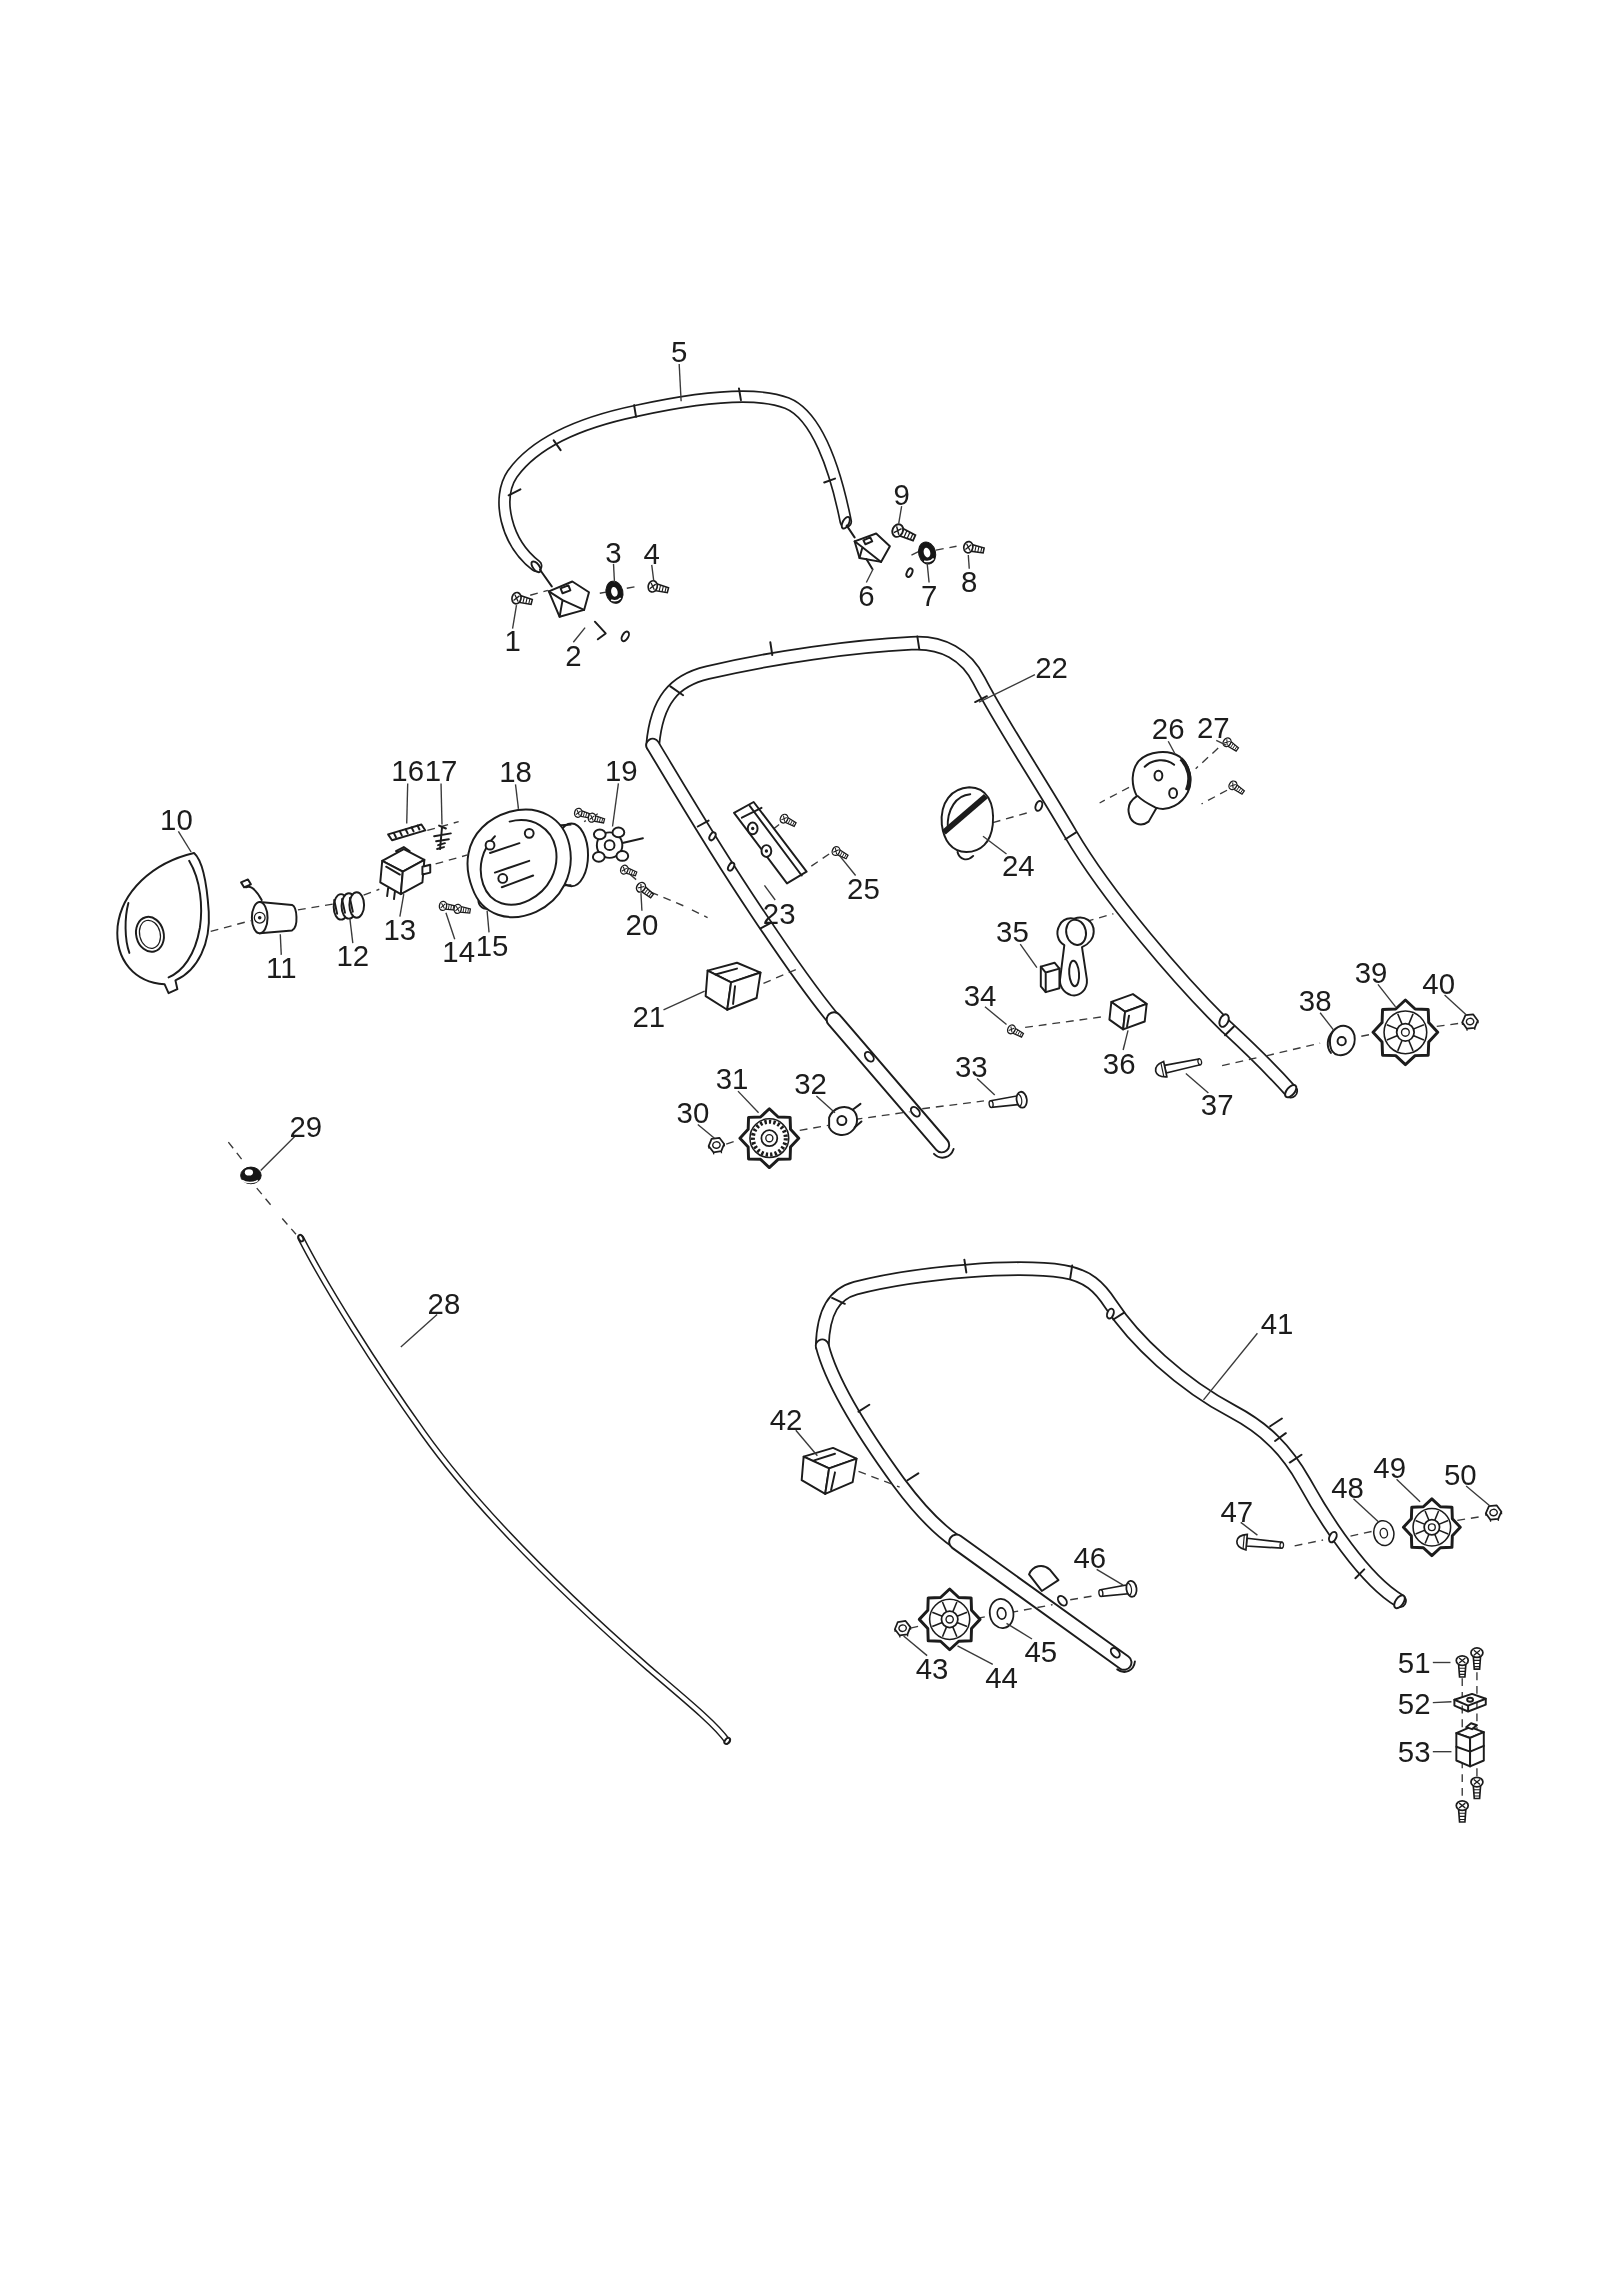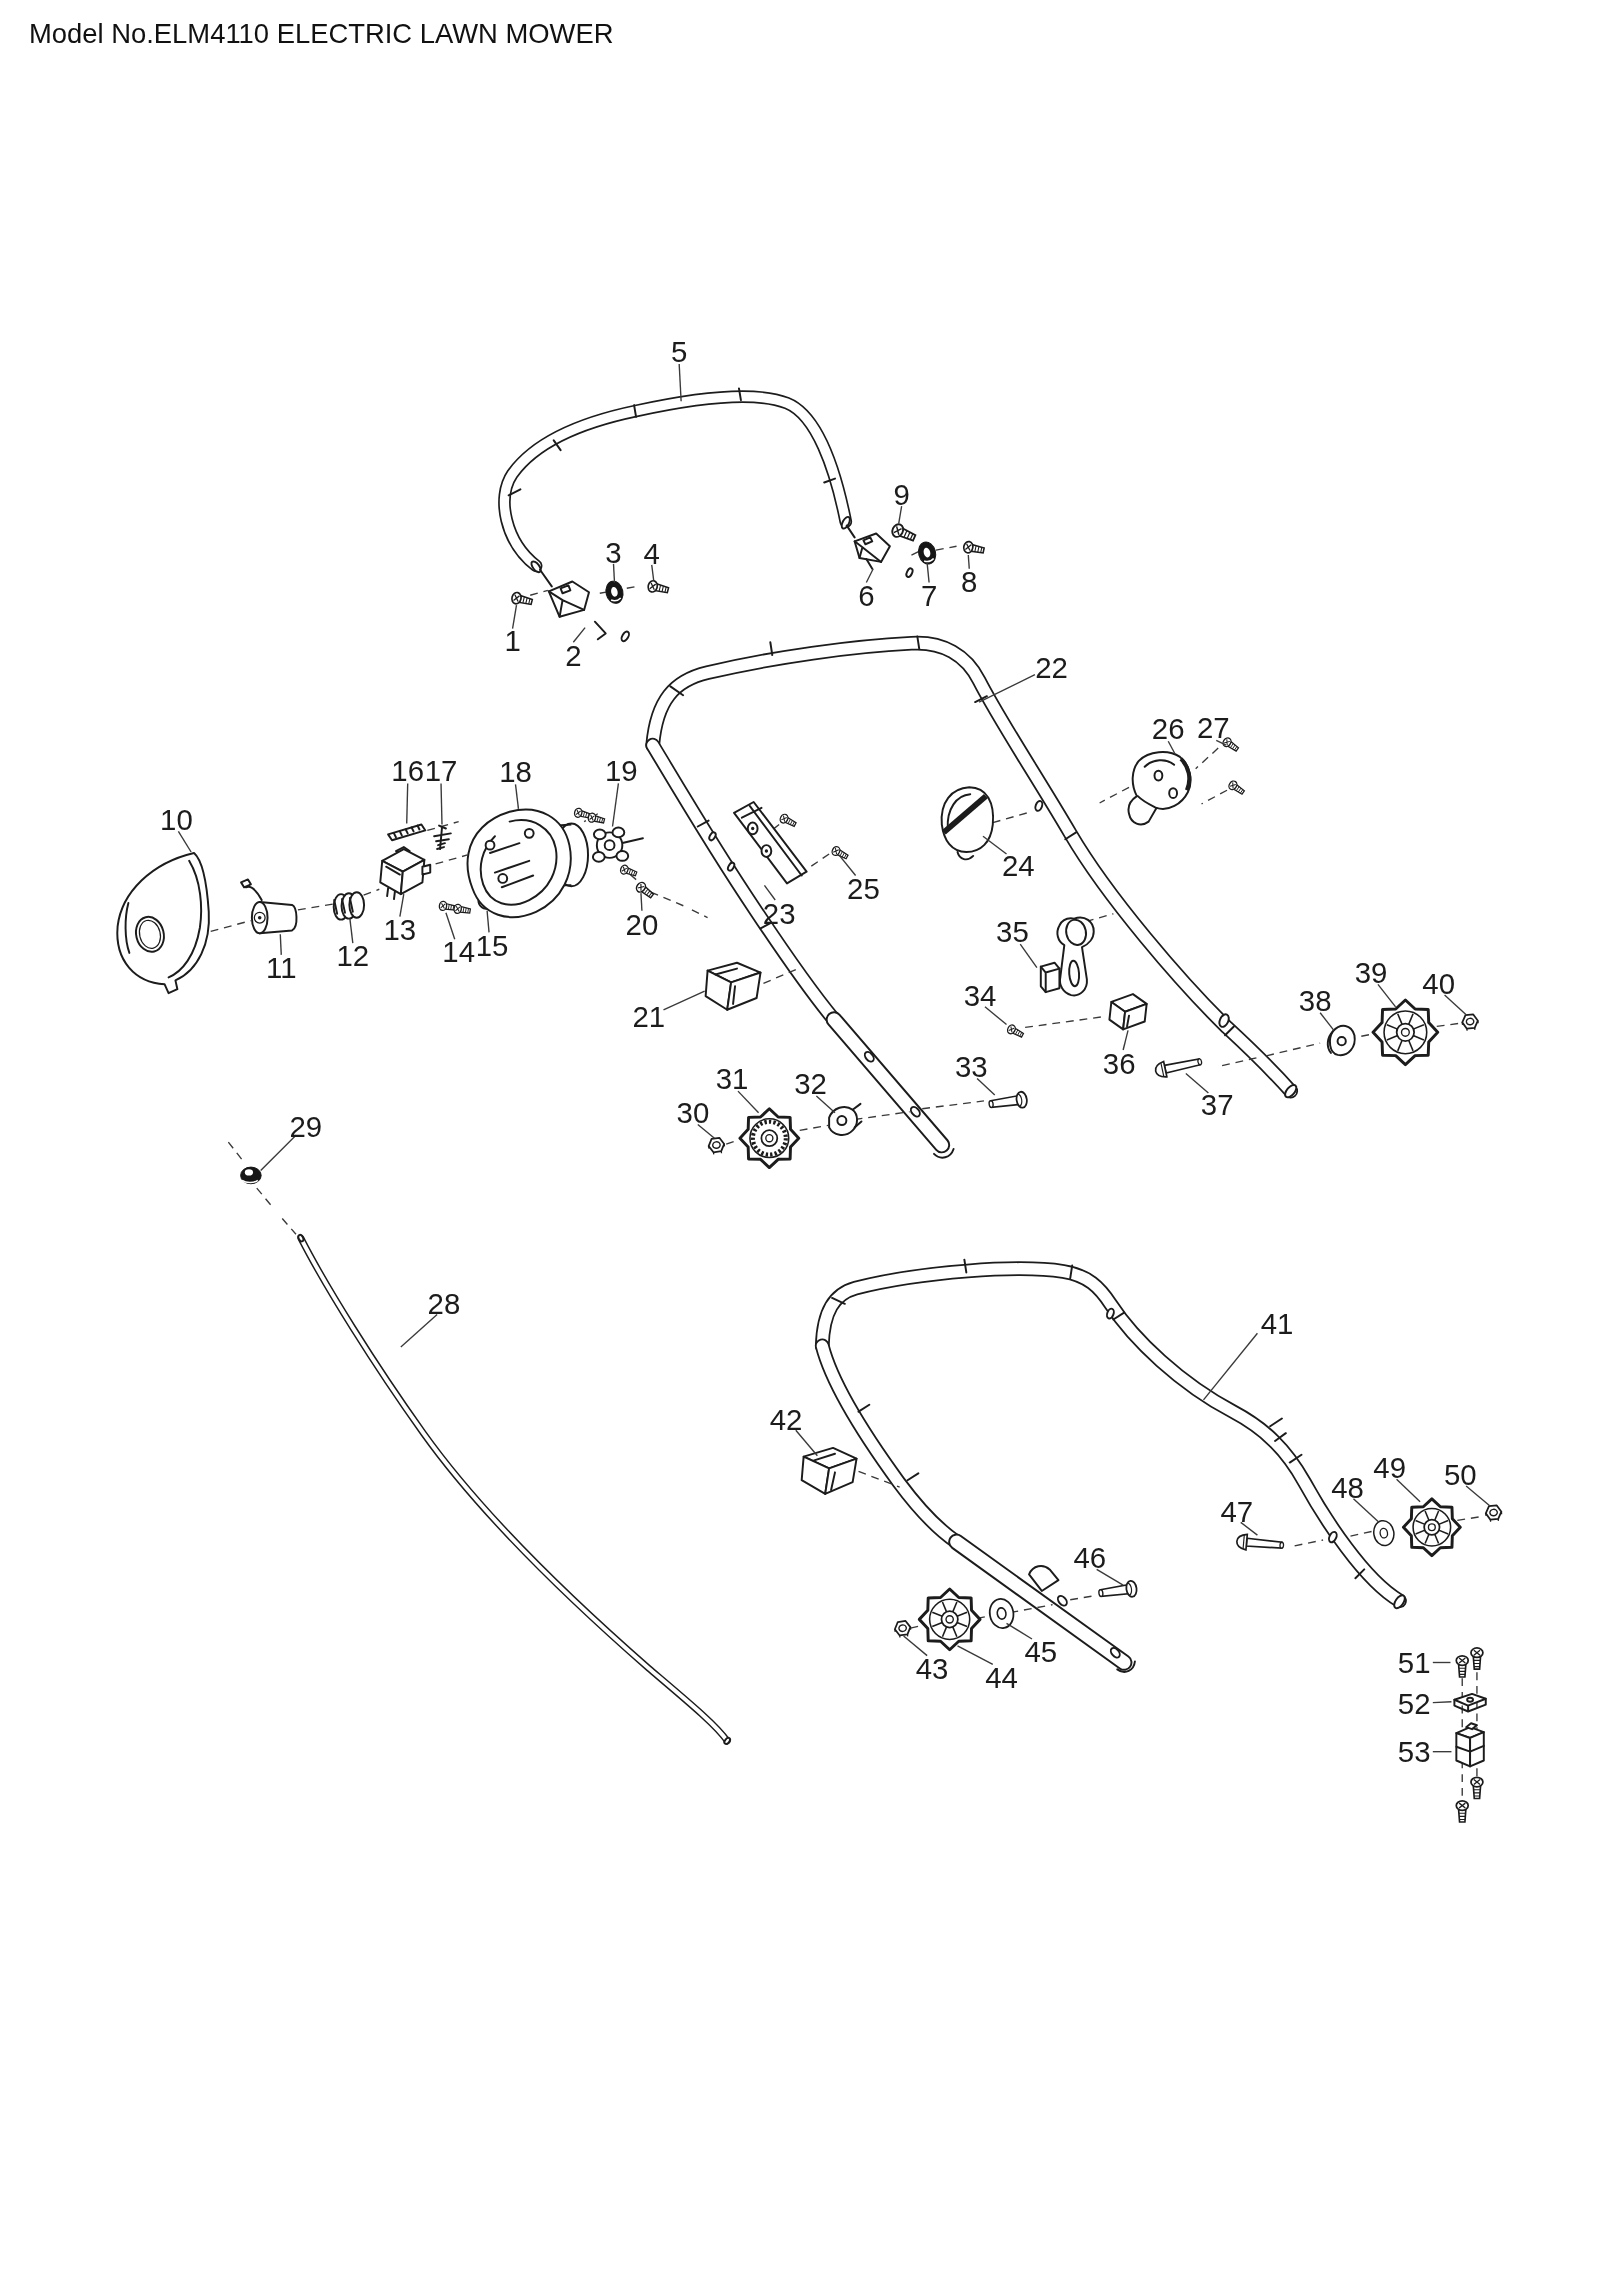--- a/index.html
+++ b/index.html
@@ -14,21 +14,20 @@
   .tubeB{stroke:#1c1c1c;fill:none;stroke-linecap:round;}
   .tubeW{stroke:#ffffff;fill:none;stroke-linecap:round;}
   .dash{stroke:#3a3a3a;stroke-width:1.4;fill:none;stroke-dasharray:8 6;}
   .leader{stroke:#3a3a3a;stroke-width:1.4;fill:none;}
   .dark{fill:#161616;stroke:#161616;}
 </style>
 </head>
 <body>
 
 <div class="page">
-  <div class="title">Model No.ELM4110 ELECTRIC LAWN MOWER</div>
 
   <svg width="1621" height="2293" viewBox="0 0 1654 2339">
 
     <defs>
 
       <g id="scr">
         <path d="M4,-3.5 L16,-2.6 L16,2.6 L4,3.5 Z" fill="#fff" stroke="#1c1c1c" stroke-width="1.6"></path>
         <path d="M7.5,-3.1 L7.5,3.1 M10.5,-3 L10.5,3 M13.5,-2.8 L13.5,2.8" stroke="#1c1c1c" stroke-width="1.1"></path>
         <ellipse cx="0" cy="0" rx="4.6" ry="5.8" fill="#fff" stroke="#1c1c1c" stroke-width="1.7"></ellipse>
         <path d="M-2.4,-3 L2.4,3 M-2.4,3 L2.4,-3" stroke="#1c1c1c" stroke-width="1.3" fill="none"></path>

